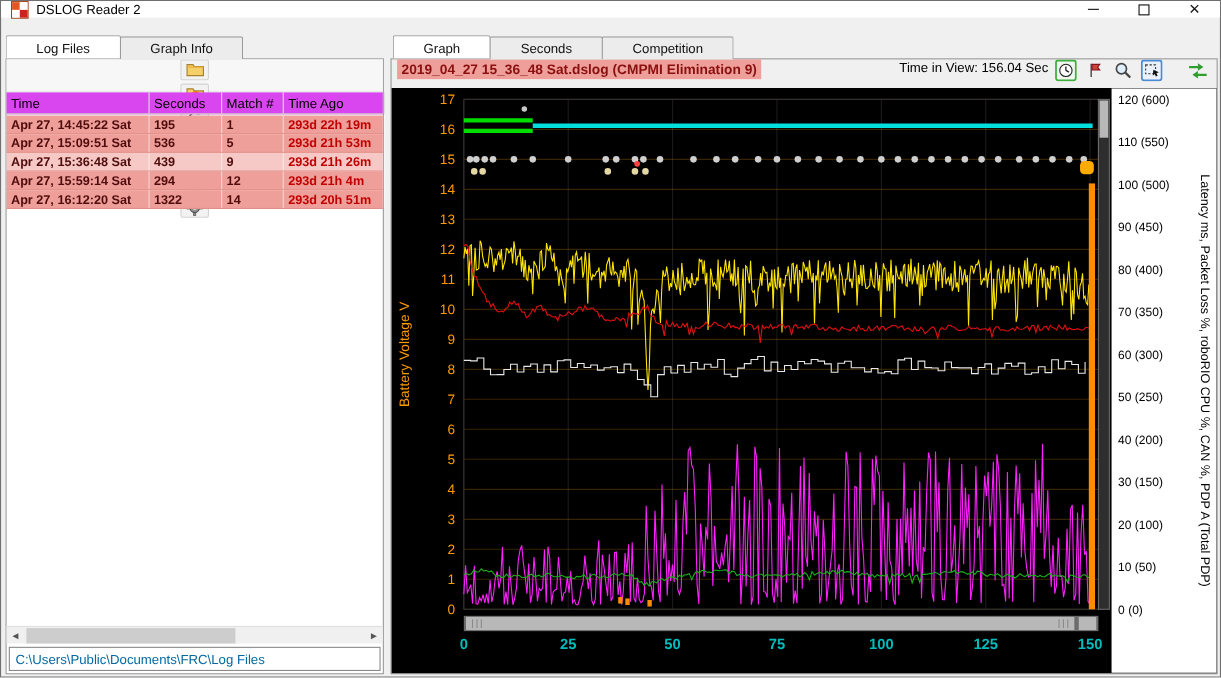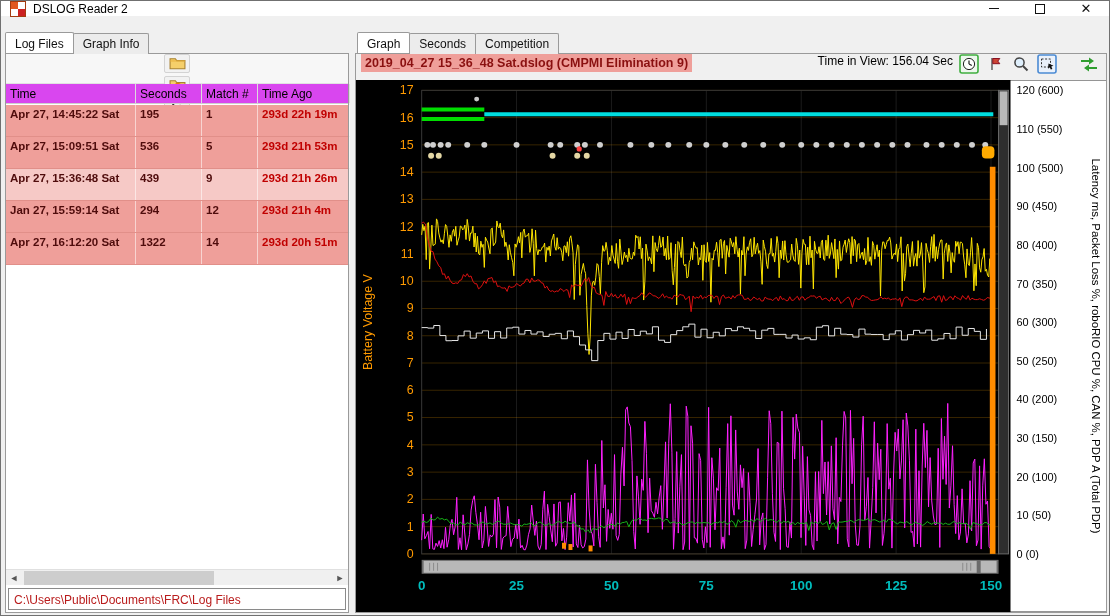--- a/index.html
+++ b/index.html
@@ -13,46 +13,46 @@
   .app-icon i:nth-child(1){background:#e2571f}.app-icon i:nth-child(2){background:#fff}
   .app-icon i:nth-child(3){background:#fff}.app-icon i:nth-child(4){background:#c22}
   .title { font-size:12px; color:#000; }
   .win-controls { margin-left:auto; display:flex; height:100%; }
   .winbtn { width:46px; height:100%; display:flex; align-items:center; justify-content:center; color:#111; font-size:13px; }
   .minimize-bar { width:10px; height:1px; background:#111; }
   .maximize-box { width:10px; height:10px; border:1px solid #111; }
 
   
   .tabsrow { position:absolute; display:flex; height:21px; z-index:3; }
-  .tab { padding:3px 9px 2px; font-size:12px; color:#111; background:#ececec; border:1px solid #9a9a9a; border-bottom:none; border-radius:2px 2px 0 0; margin-right:-1px; }
+  .tab { padding:3px 27px 2px; font-size:12px; color:#111; background:#ececec; border:1px solid #9a9a9a; border-bottom:none; border-radius:2px 2px 0 0; margin-right:-1px; }
   .tab.active { background:#fff; position:relative; top:-1px; padding-top:4px; z-index:2; }
 
   
   .left-panel { position:absolute; top:30px; left:0; width:350px; bottom:0; }
   .left-panel .tabsrow { top:2px; left:4px; }
   .left-body { position:absolute; top:22px; left:4px; right:2px; bottom:2px; background:#fff; border:1px solid #9a9a9a; }
   .toolbar { position:absolute; top:0; left:0; right:0; height:30px; background:#f7f7f7; border-bottom:1px solid #e2e2e2; display:flex; align-items:center; gap:3px; padding:0 3px;flex-direction:column; }
   .tbtn { width:26px; height:24px; display:flex; align-items:center; justify-content:center; border:1px solid #d3d3d3; background:#f2f2f2; border-radius:2px; }
   .combo { height:22px; width:158px; border:1px solid #7f9db9; background:#fff; display:flex; align-items:center; font-size:12px; padding-left:5px; margin:0 2px; }
   .combo .carrow { margin-left:auto; width:16px; height:100%; background:#e6e6e6; border-left:1px solid #c8c8c8; display:flex; align-items:center; justify-content:center; }
   .combo .carrow i { width:0; height:0; border:4px solid transparent; border-top:5px solid #444; margin-top:5px; }
 
   .table-head { position:absolute; top:30px; left:0; right:0; height:20px; display:grid; grid-template-columns:130px 66px 56px 92px 1fr; background:#d946ef; border-bottom:1px solid #cfcfcf; font-size:12px; color:#000; }
   .table-head div { padding:3px 4px 0; border-right:1px solid #dcdcdc; white-space:nowrap; overflow:hidden; }
   .rows { position:absolute; top:51px; left:0; right:0; }
-  .lrow { display:grid; grid-template-columns:130px 66px 56px 92px 1fr; height:32px; font-size:11.5px; font-weight:bold; color:#4f0c0c; background:#ef9f9a; border-bottom:1px solid #e18f89; }
+  .lrow { display:grid; grid-template-columns:130px 66px 56px 92px 1fr; height:17px; font-size:11.5px; font-weight:bold; color:#4f0c0c; background:#ef9f9a; border-bottom:1px solid #e18f89; }
   .lrow.selected { background:#f6c9c6; }
   .lrow div { padding:3px 4px 0; border-right:1px solid rgba(255,255,255,.55); white-space:nowrap; overflow:hidden; }
   .lrow .ago { color:#c00000; }
 
   .hscroll { position:absolute; bottom:27px; left:0; right:0; height:16px; background:#f0f0f0; border-top:1px solid #e0e0e0; }
   .sarrow { position:absolute; top:0; width:16px; height:16px; color:#555; font-size:9px; display:flex; align-items:center; justify-content:center; }
   .sarrow.left { left:0; } .sarrow.right { right:0; }
   .hthumb { position:absolute; left:18px; top:1px; width:190px; height:14px; background:#cdcdcd; }
-  .pathbox { position:absolute; bottom:2px; left:2px; right:2px; height:22px; border:1px solid #8a8a8a; background:#fff; font-size:12px; color:#b91c1c; padding:4px 5px 0; white-space:nowrap; overflow:hidden; }
+  .pathbox { position:absolute; bottom:2px; left:2px; right:2px; height:22px; border:1px solid #8a8a8a; background:#fff; font-size:12px; color:#0369a1; padding:4px 5px 0; white-space:nowrap; overflow:hidden; }
 
   
   .right-panel { position:absolute; top:30px; left:352px; right:0; bottom:0; }
   .right-panel .tabsrow { top:2px; left:4px; }
   .right-body { position:absolute; top:22px; left:2px; right:2px; bottom:2px; border:1px solid #9a9a9a; background:#f0f0f0; }
   .graph-header { position:absolute; top:0; left:0; right:0; height:26px; display:flex; align-items:flex-start; padding:0 5px; gap:6px; }
   .chip { background:#ef9f9a; color:#8a1010; font-weight:bold; font-size:12.5px; padding:2px 4px; white-space:nowrap; }
   .tiv { margin-left:auto; font-size:12px; color:#000; white-space:nowrap; }
   .hicon { width:20px; height:20px; display:flex; align-items:center; justify-content:center; }
   .hicon.last { margin-left:16px; margin-right:2px; }
@@ -167,21 +167,21 @@
             <div class="extra"></div>
           </div>
           <div class="lrow selected">
             <div class="time">Apr 27, 15:36:48 Sat</div>
             <div class="seconds">439</div>
             <div class="match">9</div>
             <div class="ago">293d 21h 26m</div>
             <div class="extra"></div>
           </div>
           <div class="lrow">
-            <div class="time">Jan 27, 15:59:14 Sat</div>
+            <div class="time">Apr 27, 15:59:14 Sat</div>
             <div class="seconds">294</div>
             <div class="match">12</div>
             <div class="ago">293d 21h 4m</div>
             <div class="extra"></div>
           </div>
           <div class="lrow">
             <div class="time">Apr 27, 16:12:20 Sat</div>
             <div class="seconds">1322</div>
             <div class="match">14</div>
             <div class="ago">293d 20h 51m</div>

